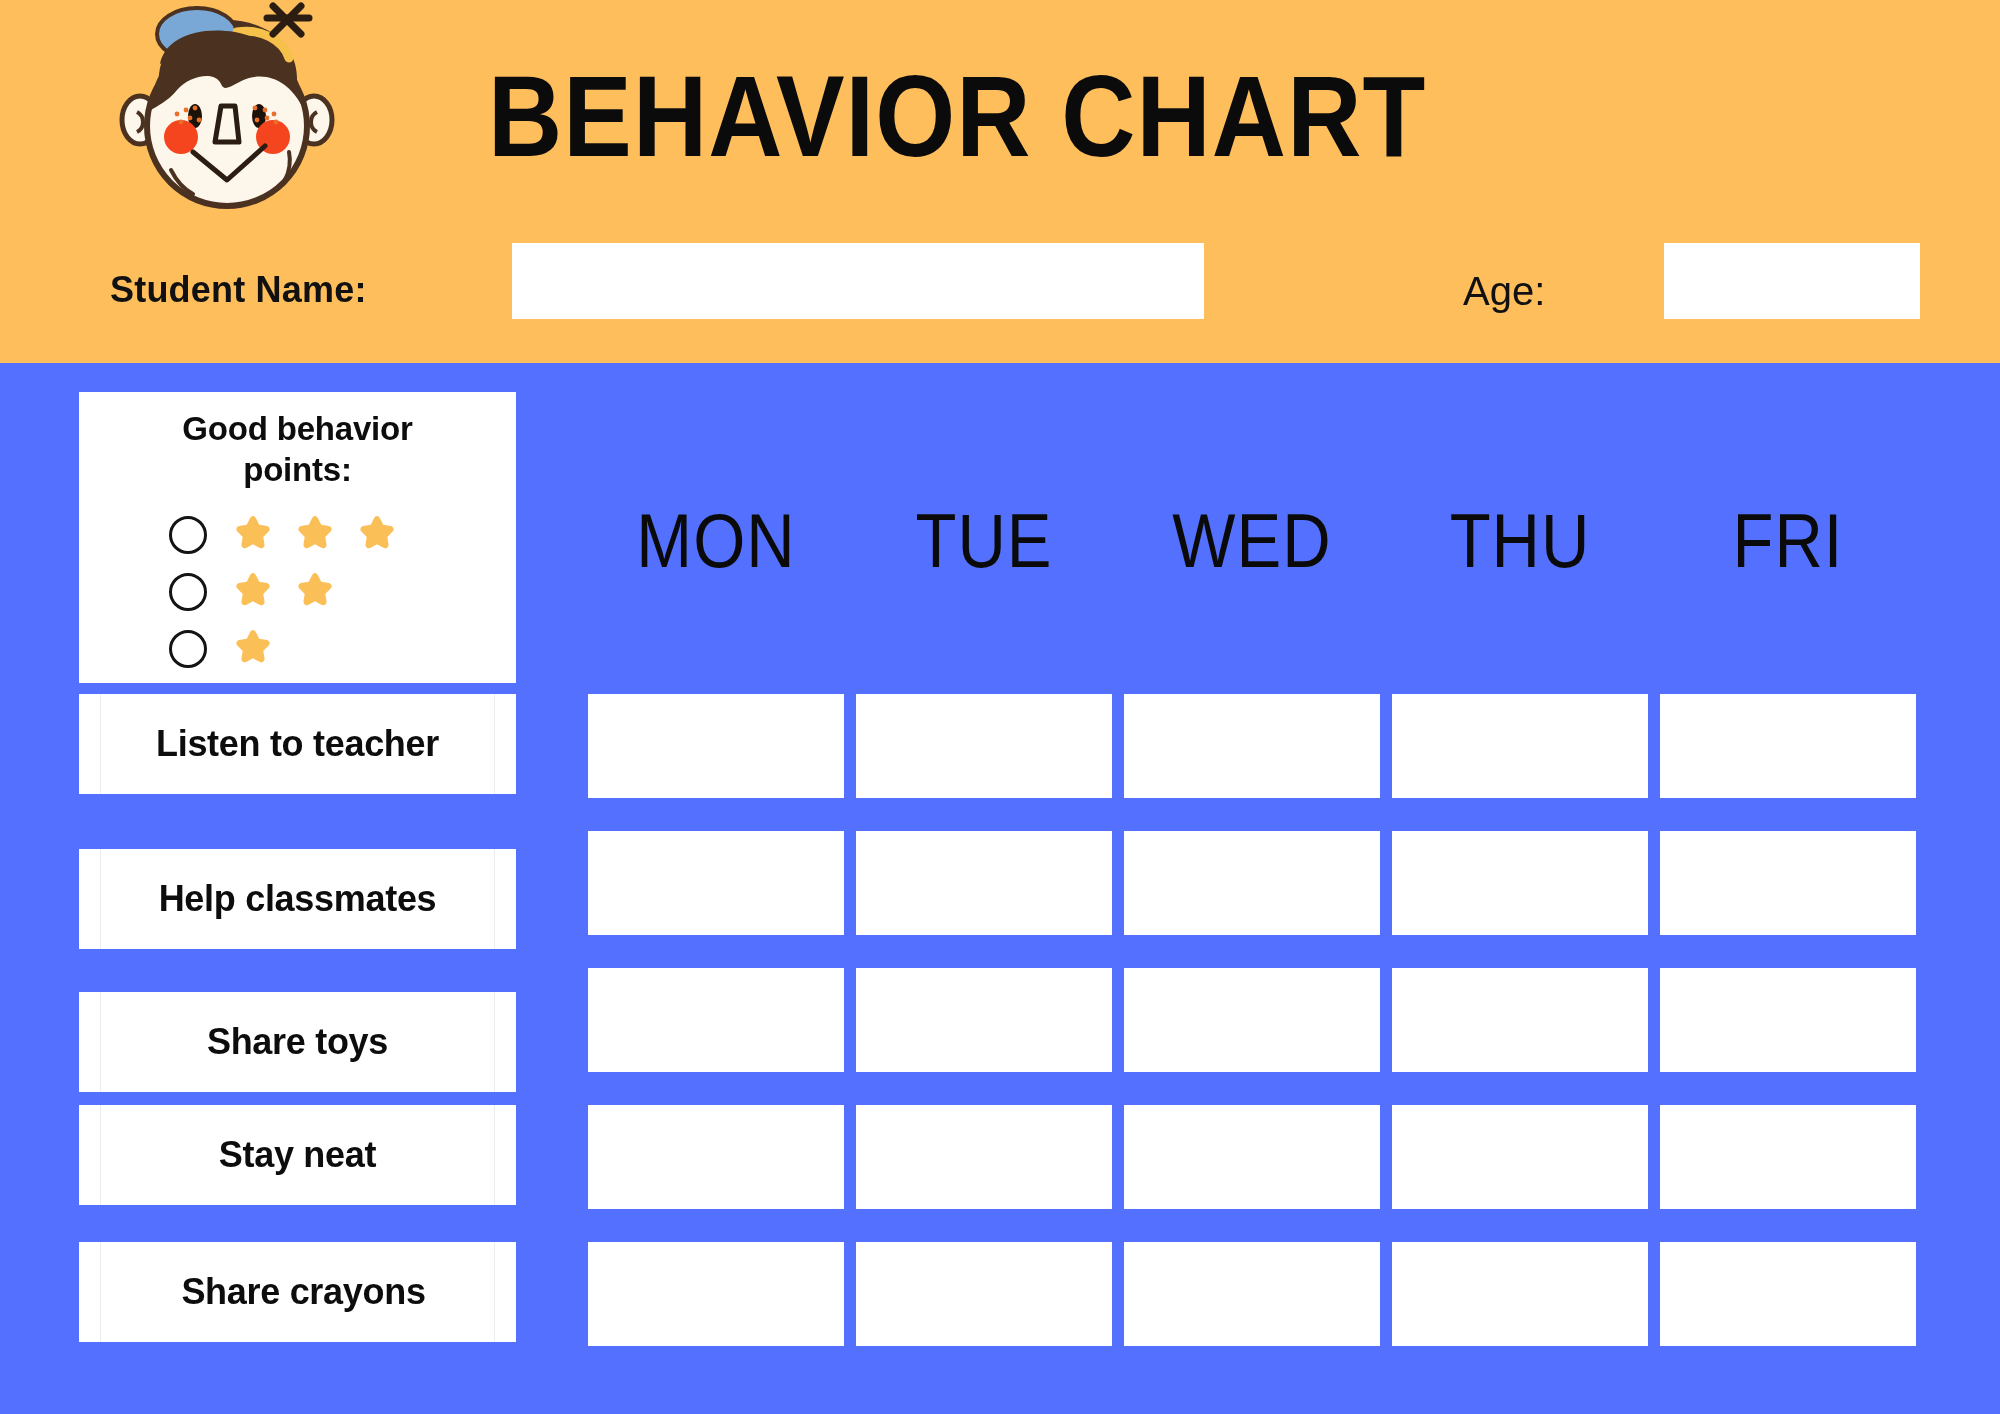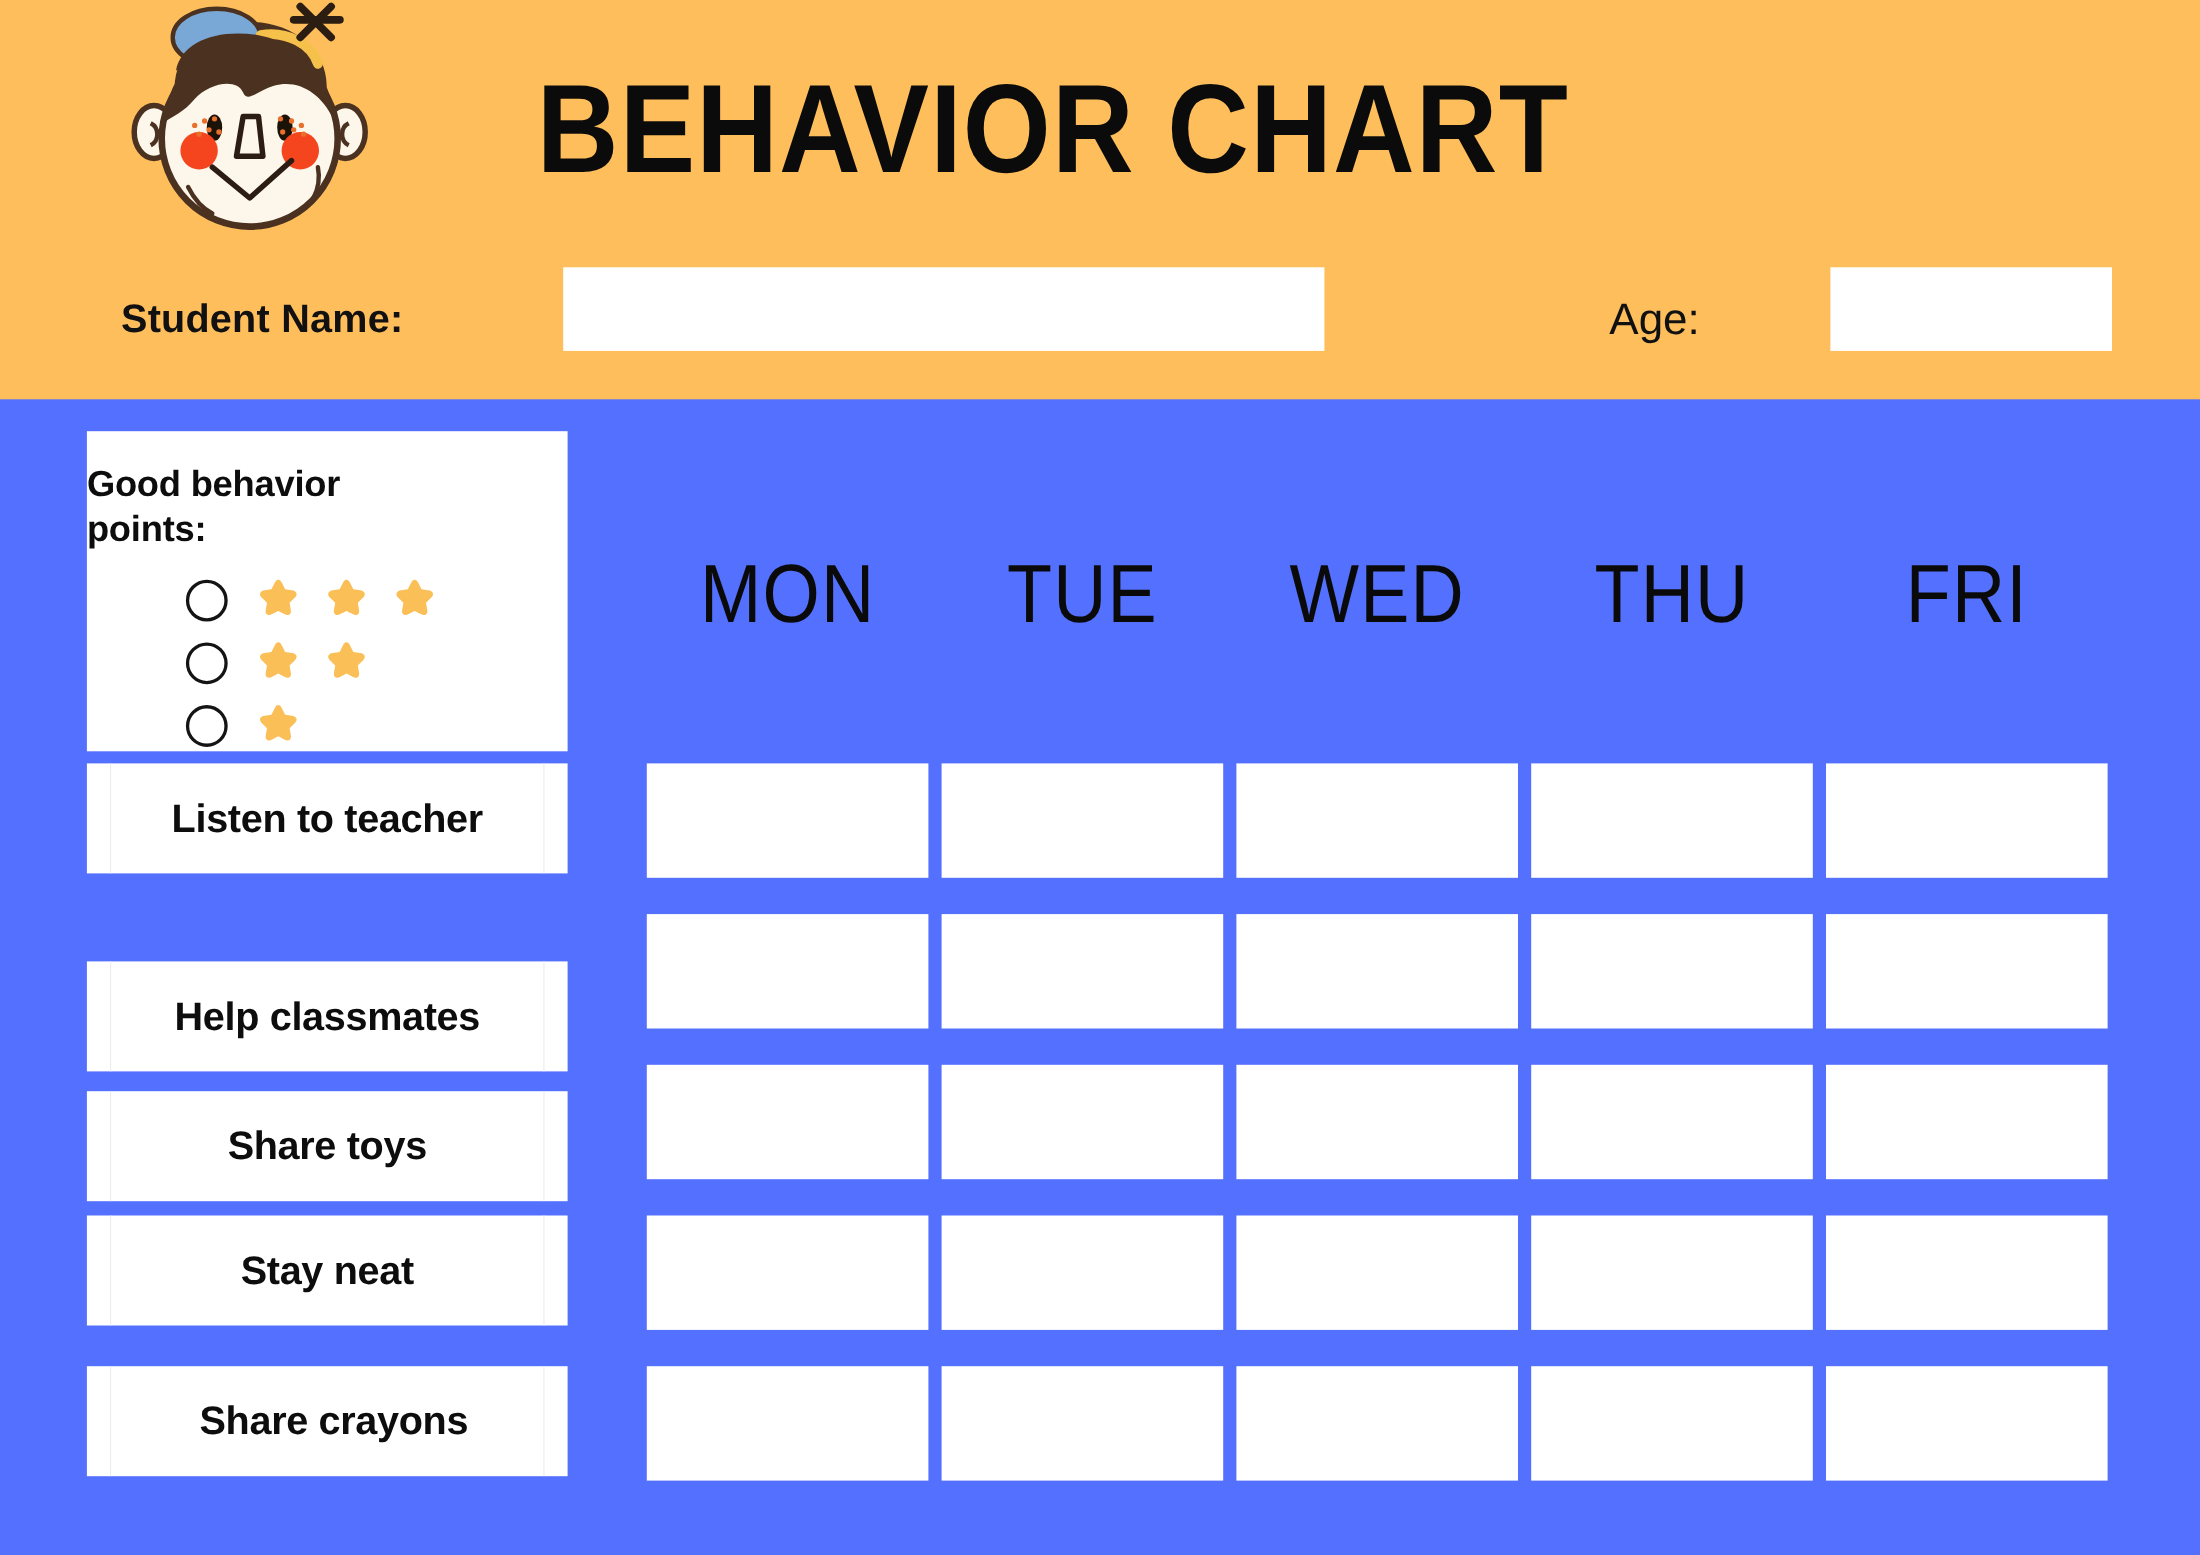--- a/index.html
+++ b/index.html
@@ -109,21 +109,22 @@
     position: absolute;
     left: 79px;
     top: 392px;
     width: 437px;
     height: 291px;
     background: #ffffff;
     box-sizing: border-box;
   }
 
   .legend-title {
-    margin-top: 27px;
+    margin-top: 16px;
+    text-align: center;
     font-size: 33px;
     font-weight: 700;
     color: #0d0d0d;
     line-height: 41px;
     letter-spacing: -0.2px;
   }
 
   .legend-rows {
     margin-top: 16px;
     padding-left: 90px;
@@ -367,21 +368,21 @@
 
   <div id="grid-area">
       <div class="row-label" style="top: 694px;">
         <span class="row-label-text">Listen to teacher</span>
       </div>
       <input type="text" class="grid-cell" style="left: 588px; top: 694px; width: 256px;">
       <input type="text" class="grid-cell" style="left: 856px; top: 694px; width: 256px;">
       <input type="text" class="grid-cell" style="left: 1124px; top: 694px; width: 256px;">
       <input type="text" class="grid-cell" style="left: 1392px; top: 694px; width: 256px;">
       <input type="text" class="grid-cell" style="left: 1660px; top: 694px; width: 256px;">
-      <div class="row-label" style="top: 874px; text-align: right;">
+      <div class="row-label" style="top: 849px; text-align: right;">
         <span class="row-label-text">Help classmates</span>
       </div>
       <input type="text" class="grid-cell" style="left: 588px; top: 831px; width: 256px;">
       <input type="text" class="grid-cell" style="left: 856px; top: 831px; width: 256px;">
       <input type="text" class="grid-cell" style="left: 1124px; top: 831px; width: 256px;">
       <input type="text" class="grid-cell" style="left: 1392px; top: 831px; width: 256px;">
       <input type="text" class="grid-cell" style="left: 1660px; top: 831px; width: 256px;">
       <div class="row-label" style="top: 992px; justify-content: center;">
         <span class="row-label-text">Share toys</span>
       </div>

